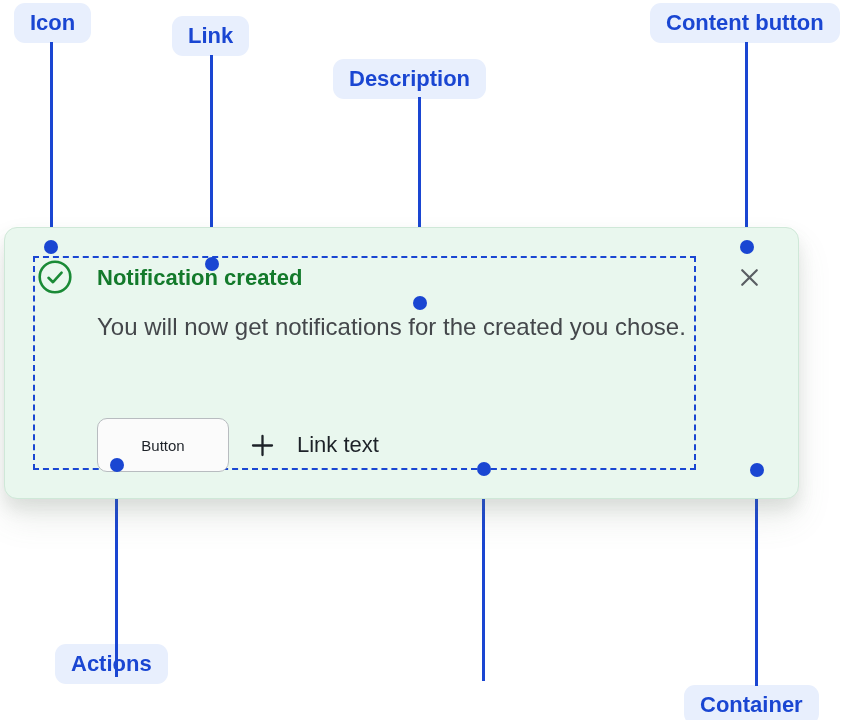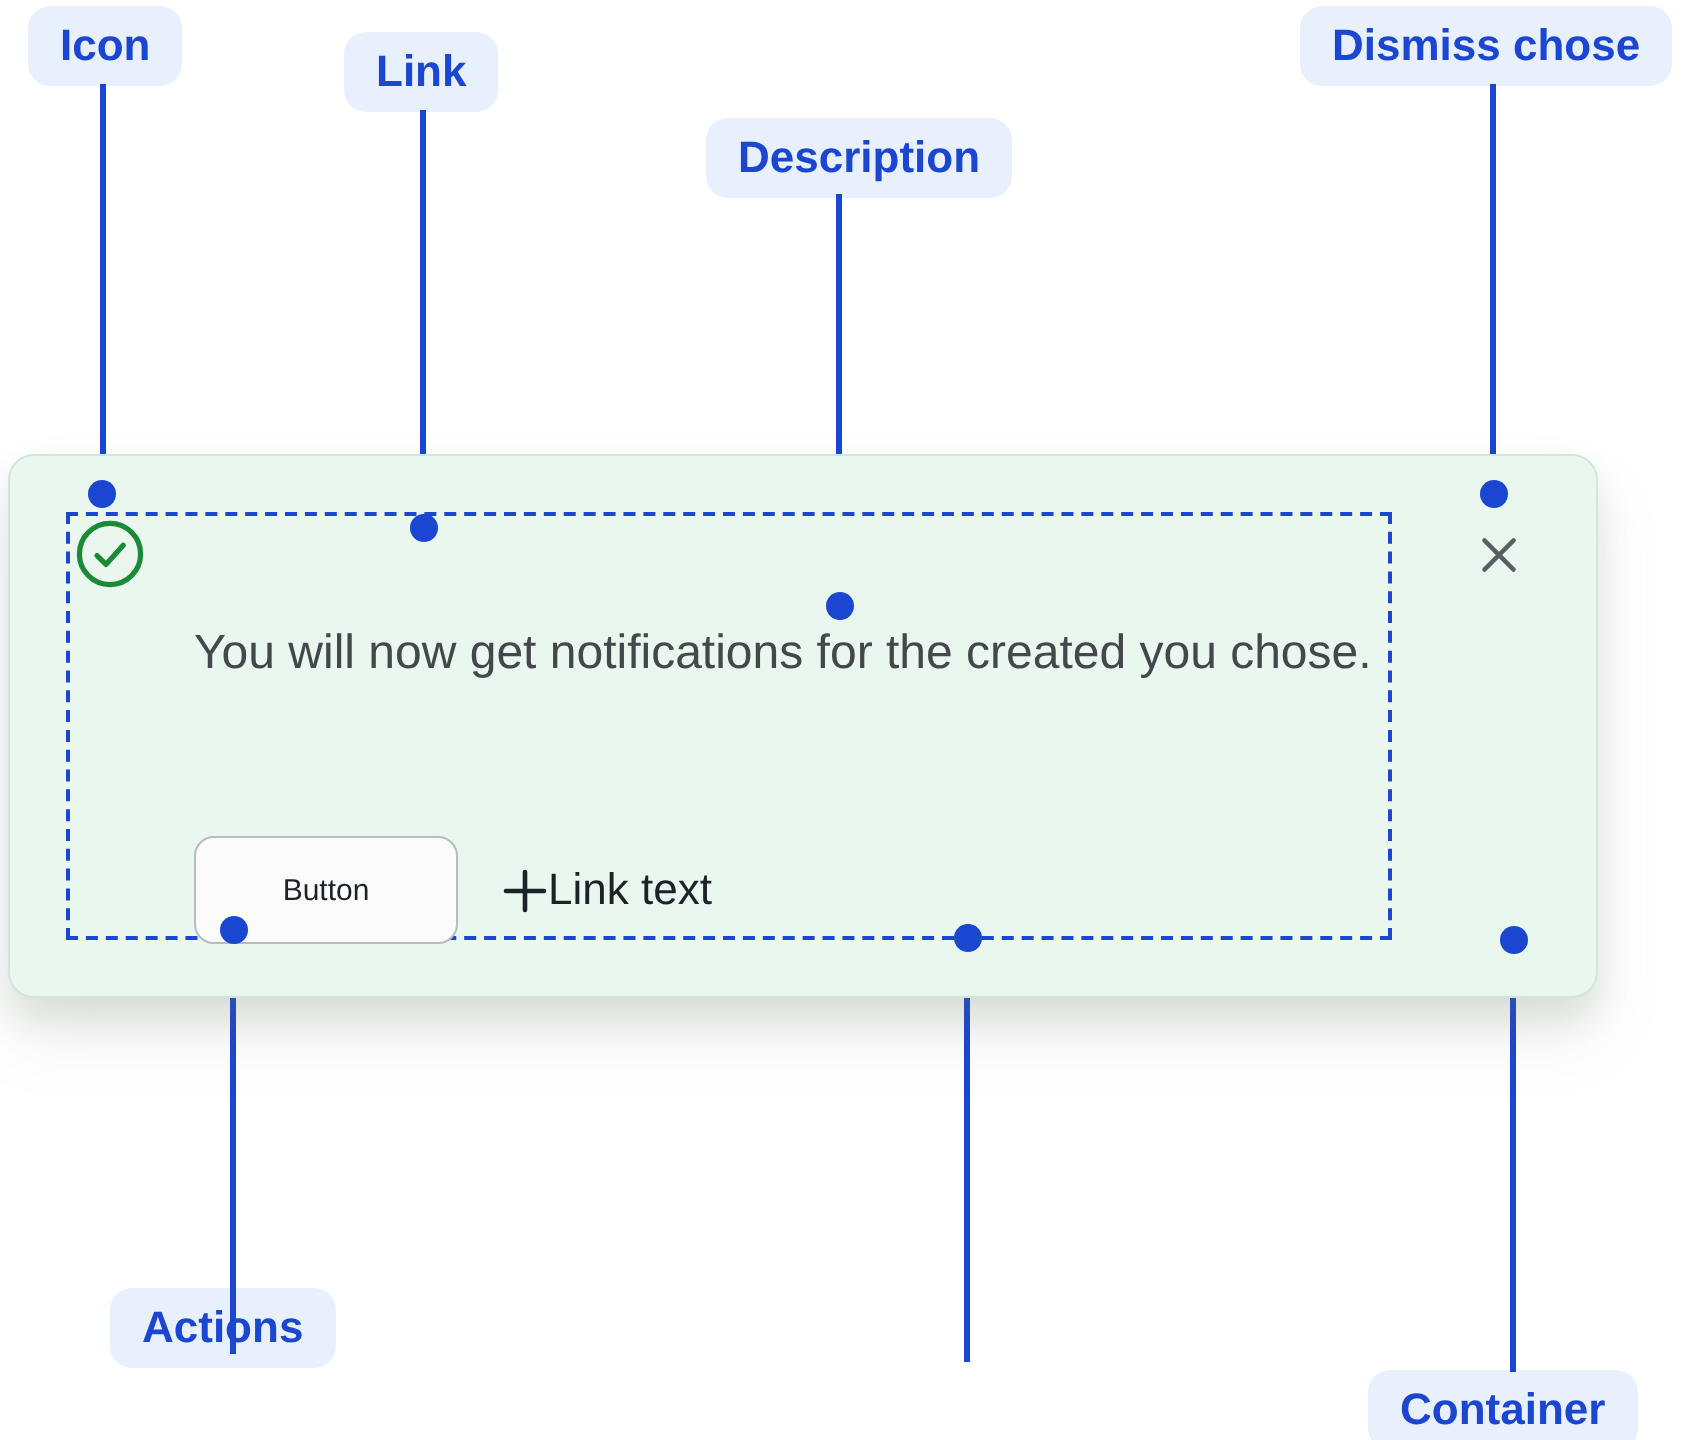--- a/index.html
+++ b/index.html
@@ -27,21 +27,21 @@
     color:var(--accent-blue);
     font-size:22px;
     font-weight:700;
     line-height:1;
     padding:9px 16px;
     border-radius:11px;
     white-space:nowrap;
   }
   .pill-icon{left:14px;top:3px;}
   .pill-title{left:172px;top:16px;}
-  .pill-description{left:333px;top:59px;margin-left:20px;}
+  .pill-description{left:333px;top:59px;}
   .pill-dismiss{left:650px;top:3px;}
   .pill-actions{left:55px;top:644px;}
   .pill-content{left:418px;top:680px;}
   .pill-container{left:684px;top:685px;}
 
   
   .vline{position:absolute;width:3px;background:var(--accent-blue);}
   .line-icon{left:50px;top:42px;height:201px;}
   .line-title{left:210px;top:55px;height:206px;}
   .line-description{left:418px;top:97px;height:203px;}
@@ -98,21 +98,21 @@
     border:1px solid var(--button-border);
     border-radius:10px;
     font-family:"Liberation Sans", sans-serif;
     font-size:15px;color:var(--text-primary);
     display:flex;align-items:center;justify-content:center;
     cursor:pointer;
   }
   .link{
     display:flex;align-items:center;
     margin-left:22px;
-    gap:0;
+    gap:23px;
     color:var(--text-primary);
     font-size:22px;font-weight:500;
     text-decoration:none;
     cursor:pointer;
   }
   .dismiss{
     position:absolute;left:729px;top:34px;
     width:30px;height:30px;
     background:transparent;border:none;
     display:flex;align-items:center;justify-content:center;
@@ -120,21 +120,21 @@
   }
 </style>
 </head>
 <body>
 
 <div class="stage">
 
   <div class="pill pill-icon">Icon</div>
   <div class="pill pill-title">Link</div>
   <div class="pill pill-description">Description</div>
-  <div class="pill pill-dismiss">Dismiss chose</div>
+  <div class="pill pill-dismiss">Content button</div>
   <div class="pill pill-actions">Actions</div>
   <div class="pill pill-container">Container</div>
 
   <div class="vline line-icon"></div>
   <div class="vline line-title"></div>
   <div class="vline line-description"></div>
   <div class="vline line-dismiss"></div>
   <div class="vline line-actions"></div>
   <div class="vline line-content"></div>
   <div class="vline line-container"></div>
@@ -142,20 +142,21 @@
   <div class="card">
     <div class="content-outline"></div>
 
     <span class="status-icon">
       <svg width="34" height="34" viewBox="0 0 34 34" fill="none">
         <circle cx="17" cy="17" r="15.3" stroke="#1a8a36" stroke-width="2.6"></circle>
         <path d="M10.5 17.8 L15 22.2 L23.6 12.6" stroke="#1a8a36" stroke-width="2.6" stroke-linecap="round" stroke-linejoin="round" fill="none"></path>
       </svg>
     </span>
 
+    <div class="card-title">Notification created</div>
 
     <div class="card-desc">You will now get notifications for the created you chose.</div>
 
     <div class="actions">
       <button class="btn">Button</button>
       <a class="link">
         <span style="display:flex;">
           <svg width="23" height="23" viewBox="0 0 23 23" fill="none">
             <path d="M11.5 2 V21 M2 11.5 H21" stroke="#1d2228" stroke-width="2.3" stroke-linecap="round"></path>
           </svg>

